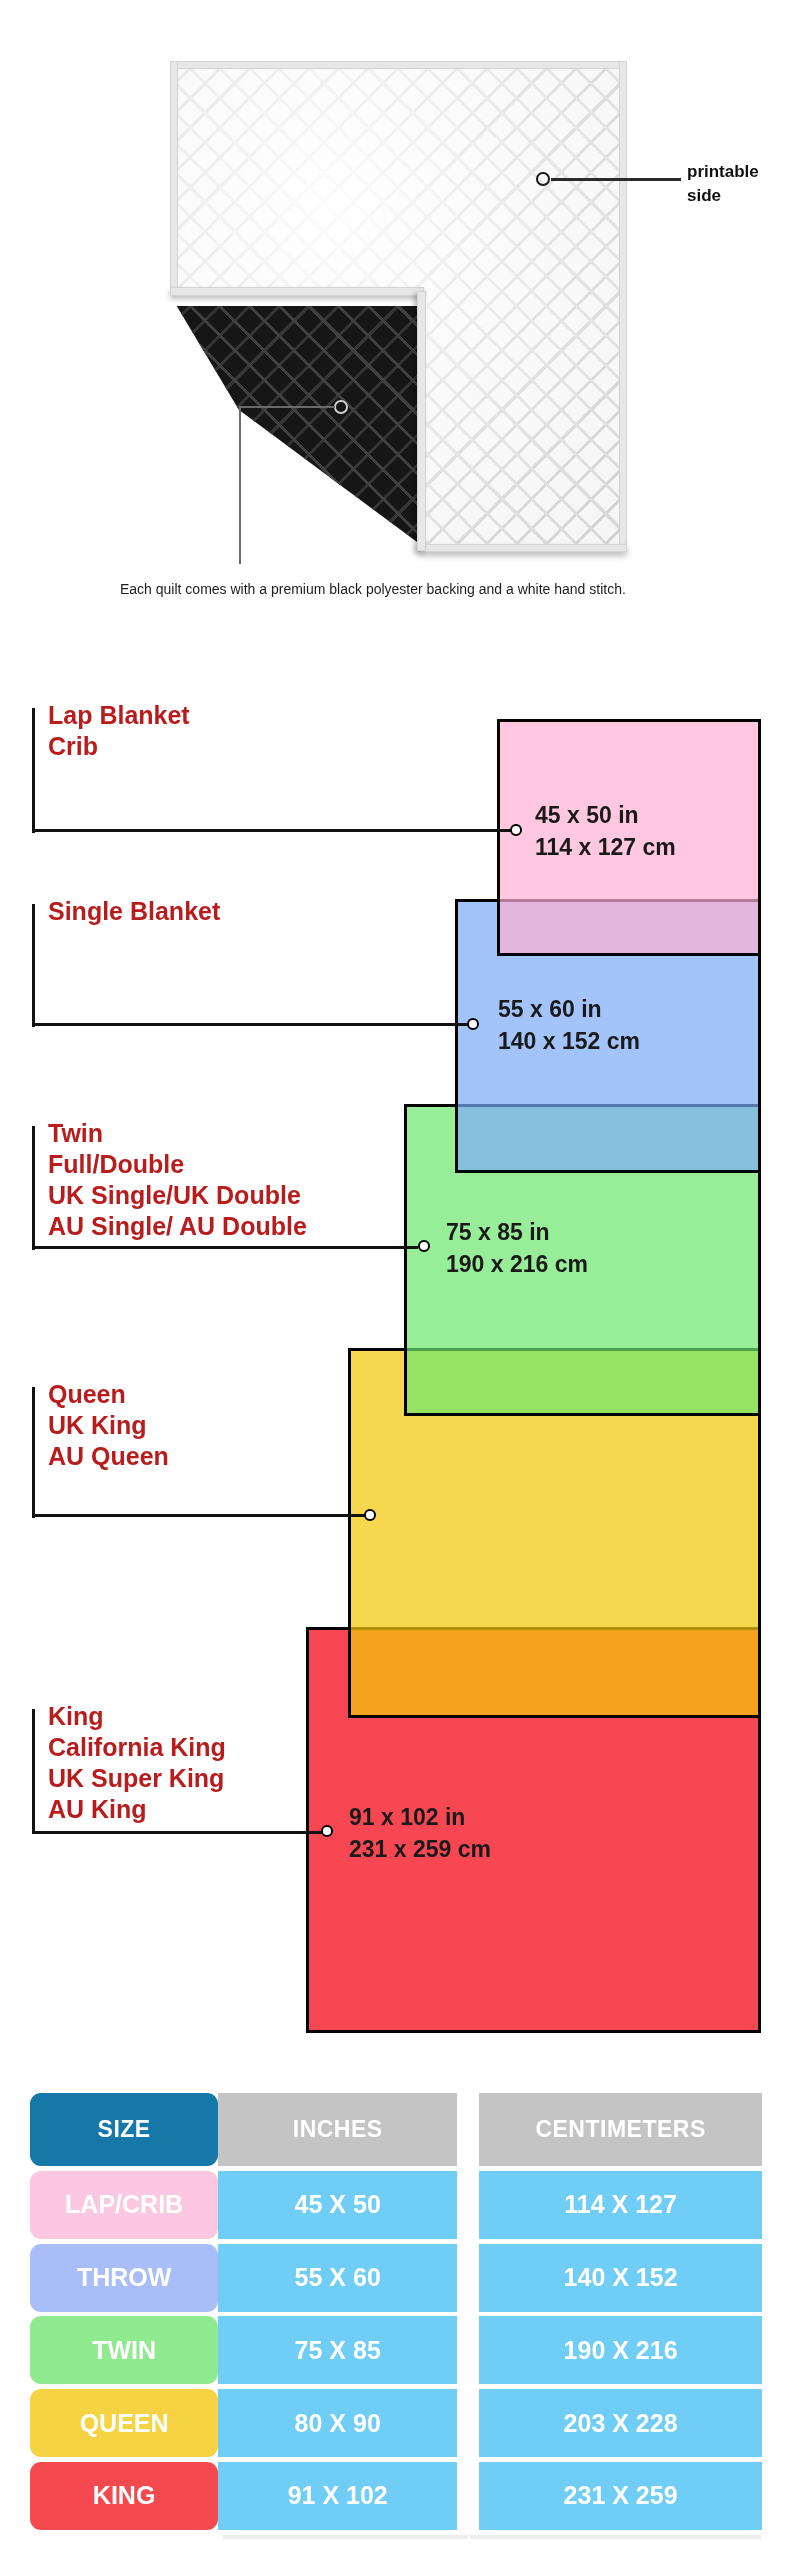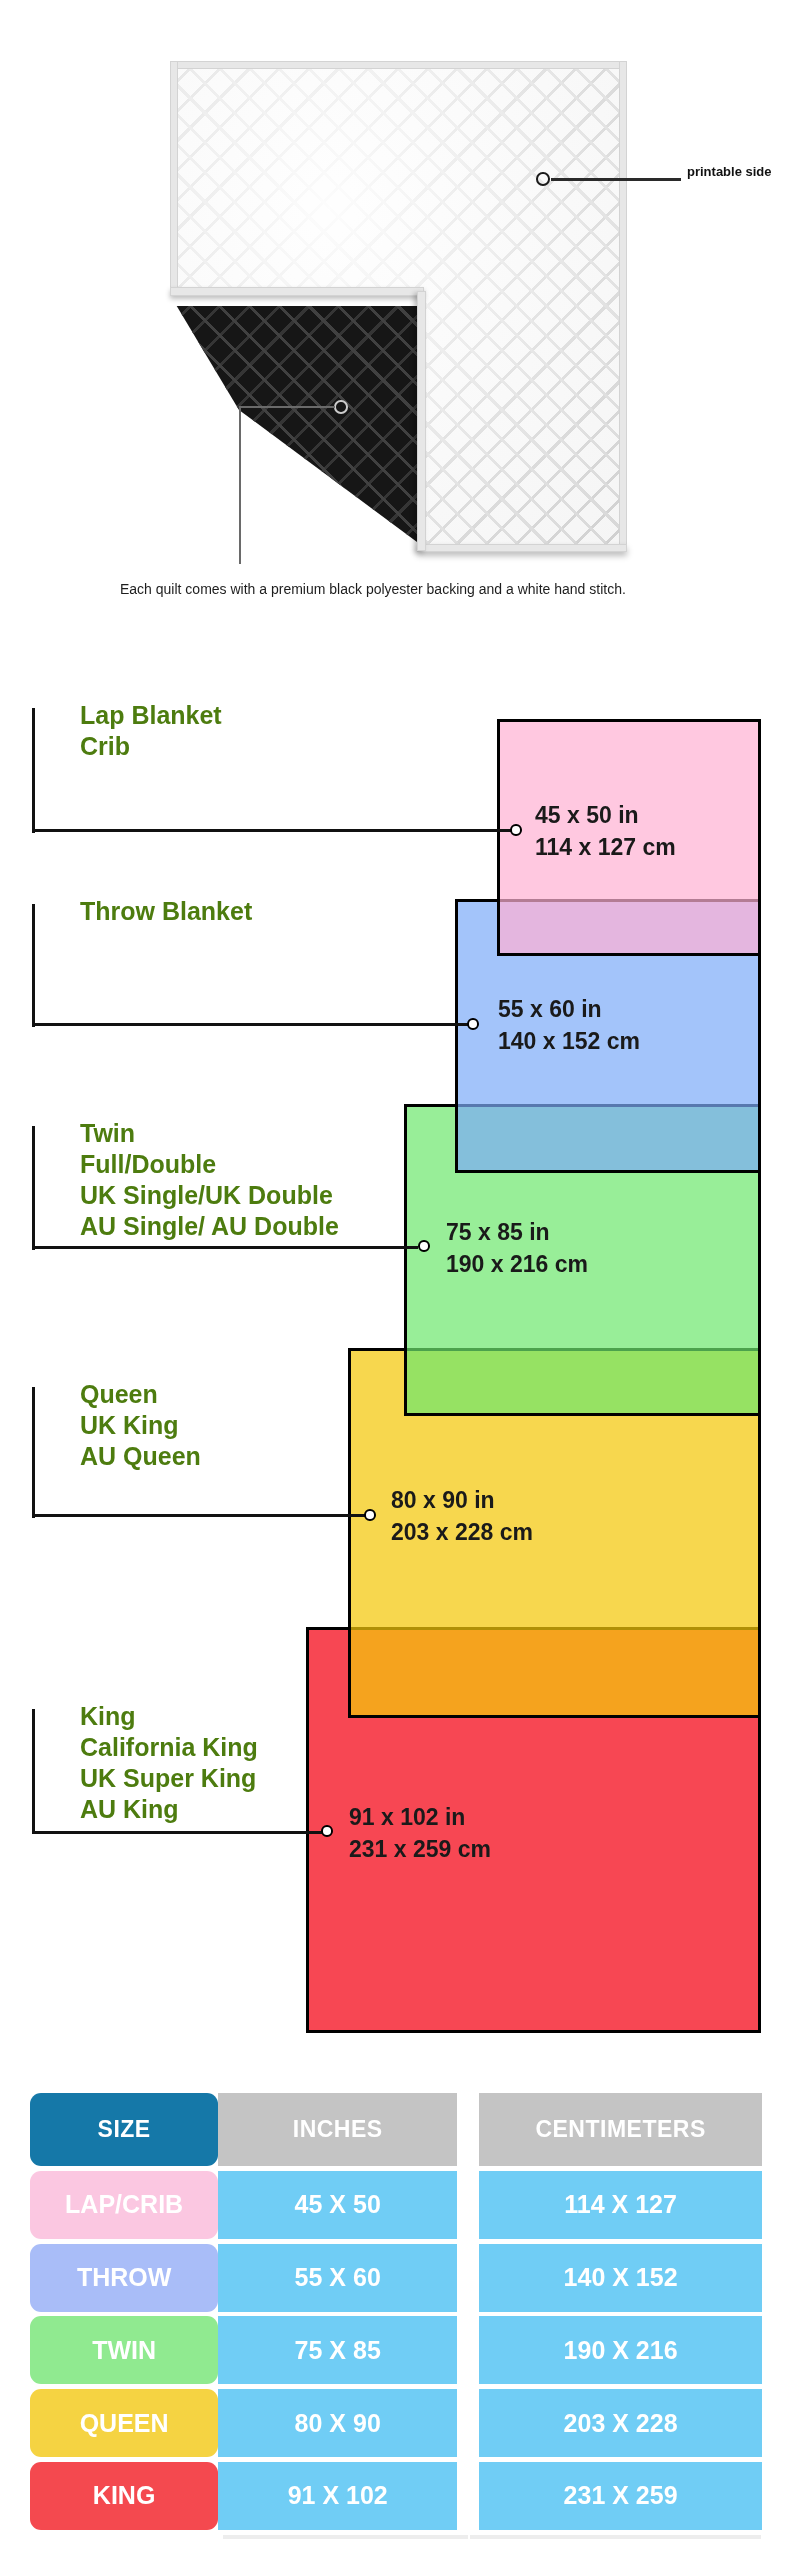--- a/index.html
+++ b/index.html
@@ -30,35 +30,35 @@
   .bind-fold-v{left:247px;top:230px;width:8.6px;height:260px;box-shadow:inset 0 0 0 1px #d3d3d3,-2.9px 1.9px 4.8px rgba(0,0,0,.25);}
 
   
   .ring{position:absolute;border-radius:50%;background:transparent;}
   .ring-print{left:536px;top:172px;width:9.6px;height:9.6px;border:2.9px solid #1b1b1b;}
   .ring-back{left:334px;top:400px;width:9.6px;height:9.6px;border:2.9px solid #cccccc;}
   .cline{position:absolute;background:#2a2a2a;}
   .cline-print{left:551px;top:178px;width:130px;height:2.9px;}
   .cline-back-h{left:239px;top:406px;width:96px;height:1.9px;background:#6a6a6a;}
   .cline-back-v{left:239px;top:406px;width:1.9px;height:158px;background:#6a6a6a;}
-  .print-side{position:absolute;left:687px;top:160px;width:105px;font-size:13px;font-weight:600;
+  .print-side{position:absolute;left:687px;top:160px;width:105px;font-size:17px;font-weight:600;
               line-height:24px;color:#111;}
   .backing-note{position:absolute;left:120px;top:574px;width:554px;font-size:14px;font-weight:500;
                 line-height:31px;color:#1d1d1d;}
 
   
   .rect{position:absolute;border:3.8px solid #000;}
   .rect-lap  {left:497px;top:719px;width:258px;height:231px;background:rgba(255,176,211,.70);z-index:15;}
   .rect-throw{left:455px;top:899px;width:300px;height:268px;background:rgba(124,171,248,.70);z-index:14;}
   .rect-twin {left:404px;top:1104px;width:351px;height:306px;background:rgba(108,231,108,.70);z-index:13;}
   .rect-queen{left:348px;top:1348px;width:407px;height:364px;background:rgba(244,199,10,.72);z-index:12;}
   .rect-king {left:306px;top:1627px;width:449px;height:400px;background:rgba(244,10,25,.75);z-index:11;}
 
-  .dlabel{position:absolute;left:48px;font-size:25px;font-weight:bold;color:#4d7c0f;
-          line-height:31px;white-space:nowrap;z-index:30;margin-left:32px;}
+  .dlabel{position:absolute;left:48px;font-size:25px;font-weight:bold;color:#b91c1c;
+          line-height:31px;white-space:nowrap;z-index:30;}
   .dlabel-lap{top:700px;}  .dlabel-throw{top:896px;}  .dlabel-twin{top:1118px;}
   .dlabel-queen{top:1379px;} .dlabel-king{top:1701px;}
 
   .bline{position:absolute;background:#111;z-index:30;}
   .bv-lap{left:32px;top:708px;width:2.9px;height:125px;}   .bh-lap{left:32px;top:829px;width:479px;height:2.9px;}
   .bv-throw{left:32px;top:904px;width:2.9px;height:123px;} .bh-throw{left:32px;top:1023px;width:436px;height:2.9px;}
   .bv-twin{left:32px;top:1126px;width:2.9px;height:124px;} .bh-twin{left:32px;top:1246px;width:386px;height:2.9px;}
   .bv-queen{left:32px;top:1387px;width:2.9px;height:131px;}.bh-queen{left:32px;top:1514px;width:333px;height:2.9px;}
   .bv-king{left:32px;top:1709px;width:2.9px;height:125px;} .bh-king{left:32px;top:1831px;width:290px;height:2.9px;}
 
@@ -128,21 +128,21 @@
   </div>
   <div class="bline bv-lap"></div>
   <div class="bline bh-lap"></div>
   <div class="dring dring-lap"></div>
   <div class="dims dims-lap">
     <div>45 x 50 in</div>
     <div>114 x 127 cm</div>
   </div>
 
   <div class="dlabel dlabel-throw">
-    <div>Throw Blanket</div>
+    <div>Single Blanket</div>
   </div>
   <div class="bline bv-throw"></div>
   <div class="bline bh-throw"></div>
   <div class="dring dring-throw"></div>
   <div class="dims dims-throw">
     <div>55 x 60 in</div>
     <div>140 x 152 cm</div>
   </div>
 
   <div class="dlabel dlabel-twin">
@@ -160,24 +160,20 @@
   </div>
 
   <div class="dlabel dlabel-queen">
     <div>Queen</div>
     <div>UK King</div>
     <div>AU Queen</div>
   </div>
   <div class="bline bv-queen"></div>
   <div class="bline bh-queen"></div>
   <div class="dring dring-queen"></div>
-  <div class="dims dims-queen">
-    <div>80 x 90 in</div>
-    <div>203 x 228 cm</div>
-  </div>
 
   <div class="dlabel dlabel-king">
     <div>King</div>
     <div>California King</div>
     <div>UK Super King</div>
     <div>AU King</div>
   </div>
   <div class="bline bv-king"></div>
   <div class="bline bh-king"></div>
   <div class="dring dring-king"></div>

